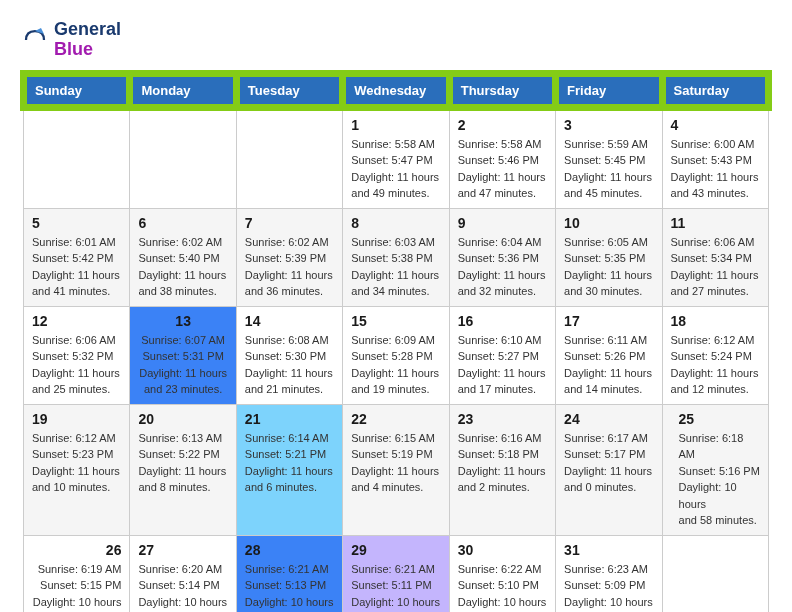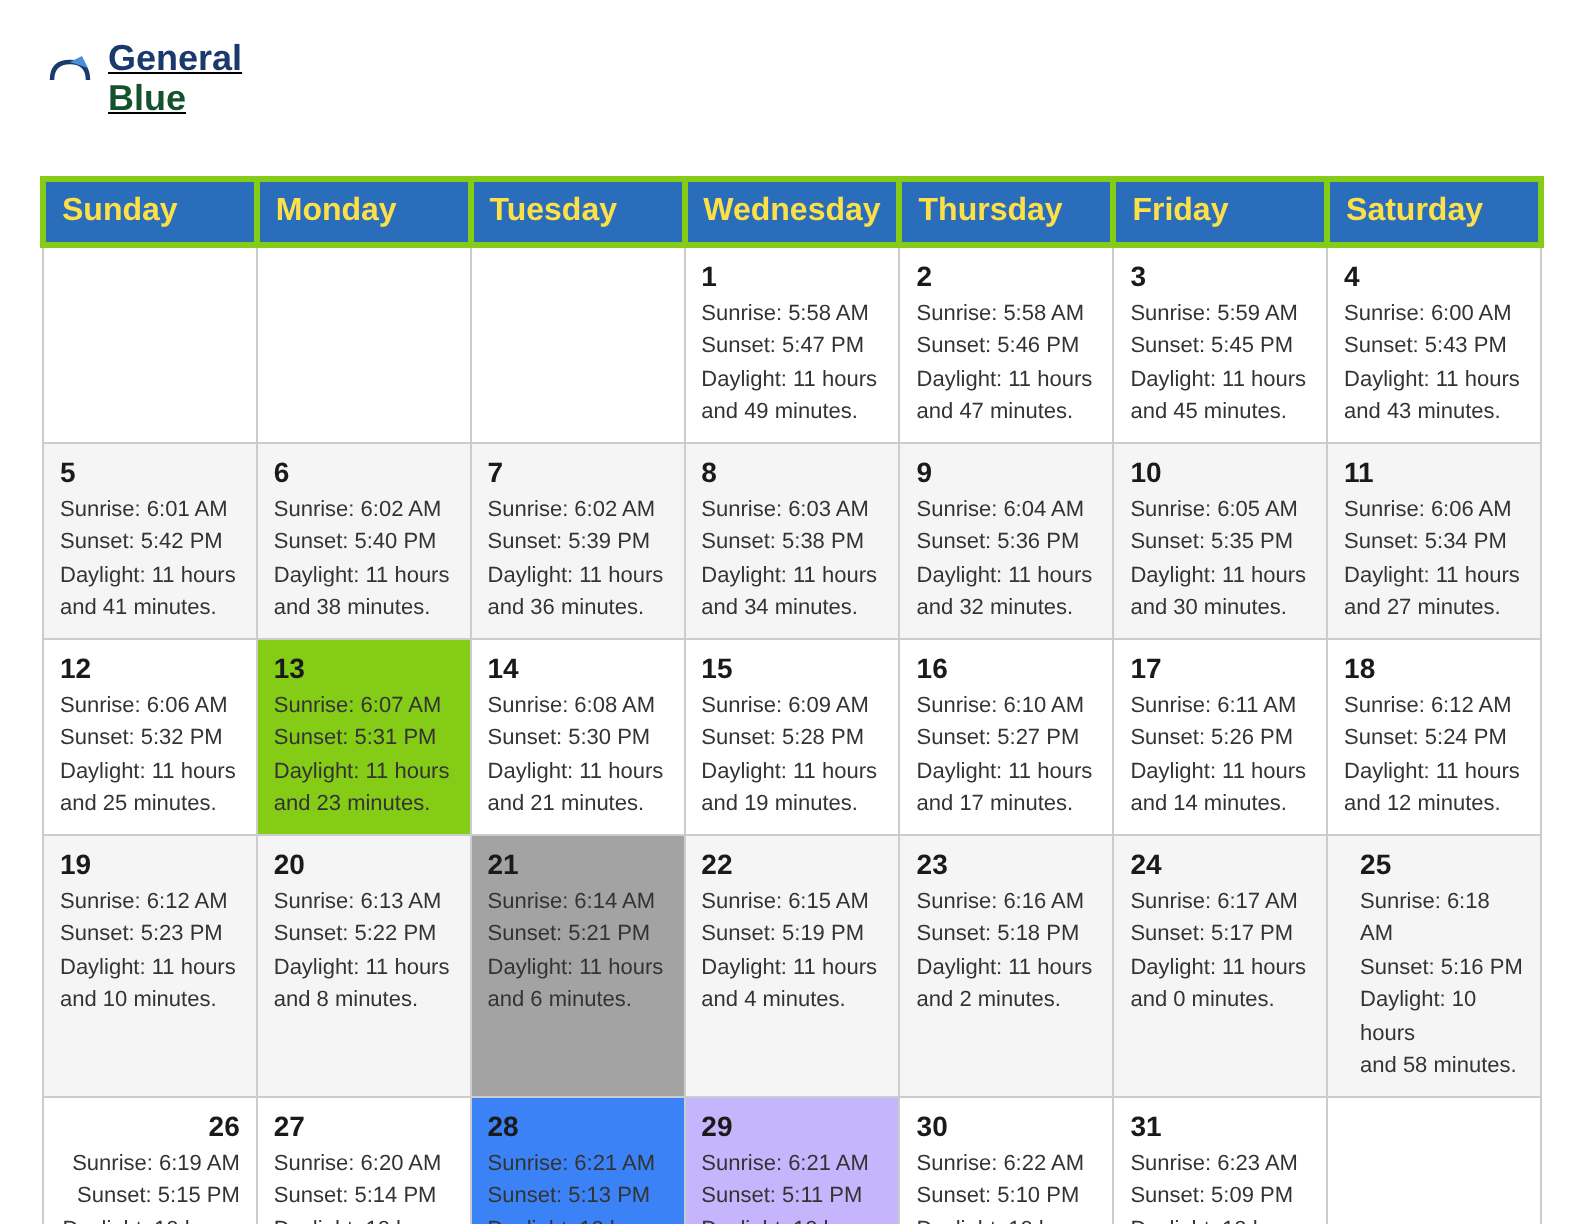--- a/index.html
+++ b/index.html
@@ -7,22 +7,21 @@
       font-family: Arial, sans-serif;
       background: #fff;
       width: 792px;
       min-height: 612px;
       padding: 20px;
     }
     .header {
       display: flex;
       justify-content: space-between;
       align-items: flex-start;
-      margin-bottom: 28px;
-      text-decoration: underline;
+      margin-bottom: 10px;
     }
     .logo {
       display: flex;
       align-items: center;
       gap: 4px;
     }
     .logo-text {
       font-size: 18px;
       font-weight: bold;
       color: #1a3a6e;
@@ -44,26 +43,26 @@
       font-size: 16px;
       color: #444;
     }
     .calendar {
       width: 100%;
       border-collapse: collapse;
       border: 1px solid #ccc;
     }
     .calendar th {
       background-color: #2a6ebb;
-      color: #fde047;
+      color: #ffffff;
       text-align: left;
       padding: 6px 8px;
-      font-size: 16px;
-      font-weight: bold;
-      border: 3px solid #84cc16;
+      font-size: 13px;
+      font-weight: bold;
+      border: 7px solid #84cc16;
     }
     .calendar td {
       vertical-align: top;
       padding: 6px 8px;
       border: 1px solid #ccc;
       width: calc(100% / 7);
       min-height: 80px;
       font-size: 11px;
       color: #333;
       background: #fff;
@@ -96,21 +95,21 @@
 <body>
 
 <div class="header">
   <div class="logo">
     <svg class="logo-icon" viewBox="0 0 40 40" xmlns="http://www.w3.org/2000/svg">
       <path d="M8 20 Q8 8 20 8 Q32 8 32 20" fill="none" stroke="#1a3a6e" stroke-width="3"></path>
       <path d="M20 8 L28 4 L32 12" fill="#4a90d9"></path>
     </svg>
     <div class="logo-text">
       <div>General</div>
-      <div style="color:#14532d;">Blue</div>
+      <div style="color:#a21caf;">Blue</div>
     </div>
   </div>
   <div class="title-block">
     <div class="month-title"></div>
     <div class="location"></div>
   </div>
 </div>
 
 <table class="calendar">
   <thead>
@@ -174,21 +173,21 @@
         <td style="background-color: rgb(245, 245, 245);">
           <div class="day-number">11</div>
           <div class="day-info">Sunrise: 6:06 AM<br>Sunset: 5:34 PM<br>Daylight: 11 hours<br>and 27 minutes.</div>
         </td>
       </tr>
       <tr>
         <td style="background-color: rgb(255, 255, 255); margin-top: 32px;">
           <div class="day-number">12</div>
           <div class="day-info">Sunrise: 6:06 AM<br>Sunset: 5:32 PM<br>Daylight: 11 hours<br>and 25 minutes.</div>
         </td>
-        <td style="background-color: #84cc16;">
+        <td style="background-color: #3b82f6; text-align: center;">
           <div class="day-number">13</div>
           <div class="day-info">Sunrise: 6:07 AM<br>Sunset: 5:31 PM<br>Daylight: 11 hours<br>and 23 minutes.</div>
         </td>
         <td style="background-color: rgb(255, 255, 255);">
           <div class="day-number">14</div>
           <div class="day-info">Sunrise: 6:08 AM<br>Sunset: 5:30 PM<br>Daylight: 11 hours<br>and 21 minutes.</div>
         </td>
         <td style="background-color: rgb(255, 255, 255);">
           <div class="day-number">15</div>
           <div class="day-info">Sunrise: 6:09 AM<br>Sunset: 5:28 PM<br>Daylight: 11 hours<br>and 19 minutes.</div>
@@ -208,21 +207,21 @@
       </tr>
       <tr>
         <td style="background-color: rgb(245, 245, 245);">
           <div class="day-number">19</div>
           <div class="day-info">Sunrise: 6:12 AM<br>Sunset: 5:23 PM<br>Daylight: 11 hours<br>and 10 minutes.</div>
         </td>
         <td style="background-color: rgb(245, 245, 245);">
           <div class="day-number">20</div>
           <div class="day-info">Sunrise: 6:13 AM<br>Sunset: 5:22 PM<br>Daylight: 11 hours<br>and 8 minutes.</div>
         </td>
-        <td style="background-color: #a3a3a3;">
+        <td style="background-color: #7dd3fc;">
           <div class="day-number">21</div>
           <div class="day-info">Sunrise: 6:14 AM<br>Sunset: 5:21 PM<br>Daylight: 11 hours<br>and 6 minutes.</div>
         </td>
         <td style="background-color: rgb(245, 245, 245);">
           <div class="day-number">22</div>
           <div class="day-info">Sunrise: 6:15 AM<br>Sunset: 5:19 PM<br>Daylight: 11 hours<br>and 4 minutes.</div>
         </td>
         <td style="background-color: rgb(245, 245, 245);">
           <div class="day-number">23</div>
           <div class="day-info">Sunrise: 6:16 AM<br>Sunset: 5:18 PM<br>Daylight: 11 hours<br>and 2 minutes.</div>

